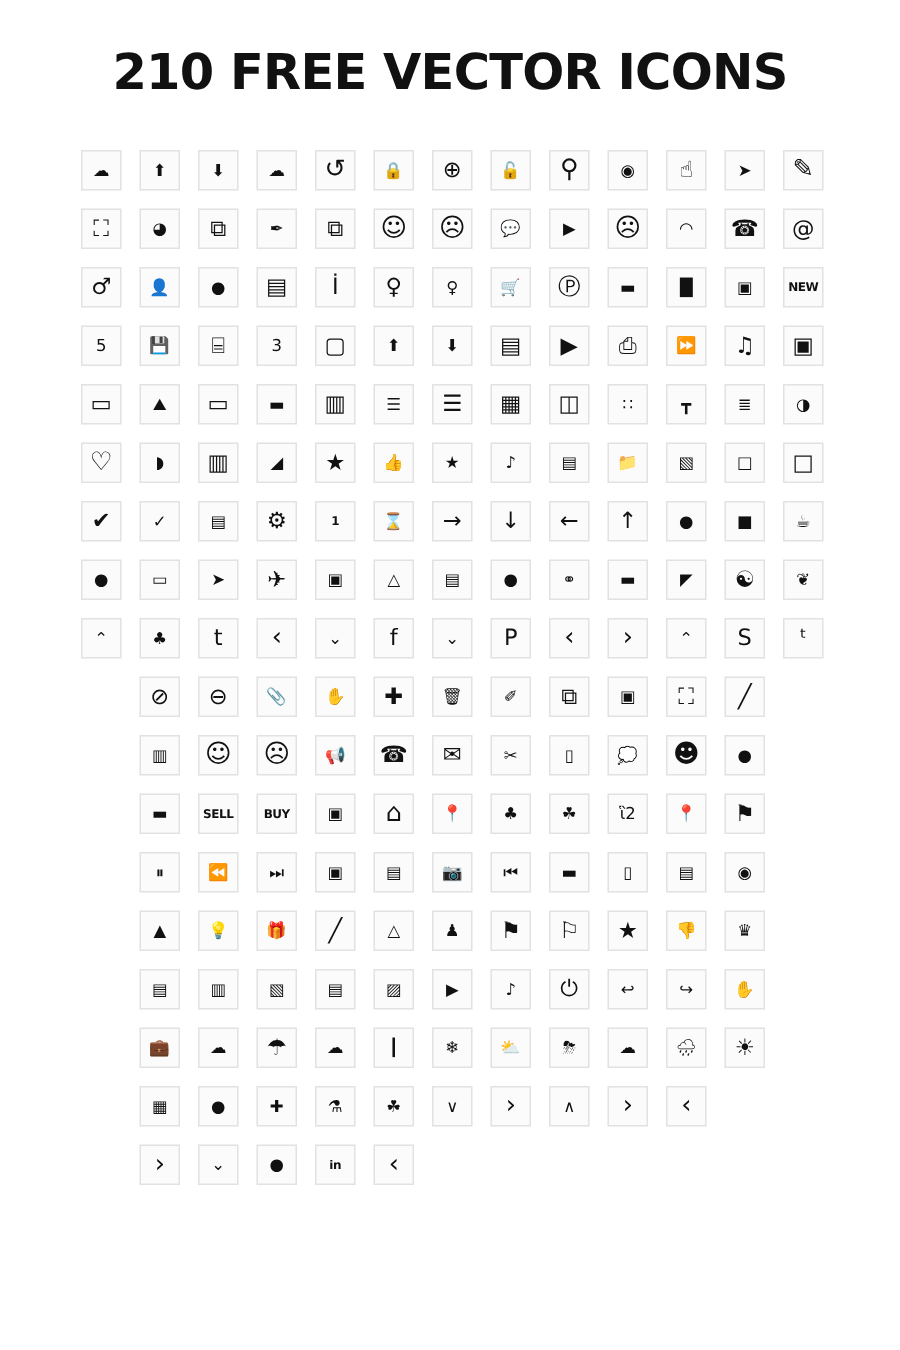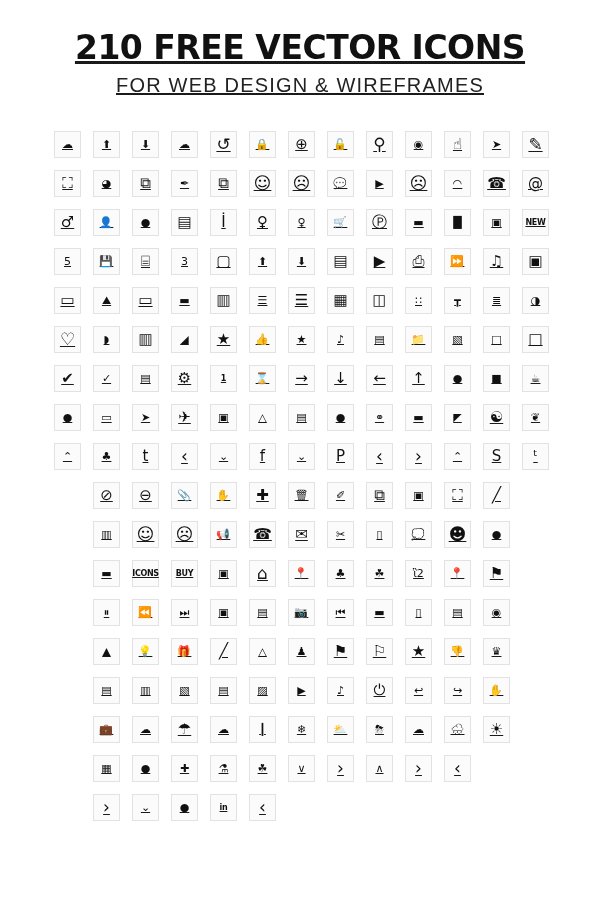--- a/index.html
+++ b/index.html
@@ -13,21 +13,20 @@
     font-family: "Liberation Sans", sans-serif;
     color: #1a1a1a;
     overflow: hidden;
   }
   .page {
     width: 600px;
     height: 900px;
     position: relative;
     background: #ffffff;
     box-sizing: border-box;
-    text-decoration: underline;
   }
   .header {
     padding-top: 30px;
     text-align: center;
   }
   .title {
     font-size: 33px;
     font-weight: bold;
     letter-spacing: -0.5px;
     margin: 0;
@@ -95,21 +94,20 @@
     font-size: 17px;
   }
 </style>
 </head>
 <body>
 
 <div class="page">
 
   <div class="header">
     <h1 class="title">210 FREE VECTOR ICONS</h1>
-    <h2 class="subtitle">FOR WEB DESIGN &amp; WIREFRAMES</h2>
   </div>
 
   <div class="grid-wrap" id="icon-grid">
       <div class="icon-row">
         <div class="icon-cell">
           <div class="icon-box">
             <span class="glyph small">☁</span>
           </div>
         </div>
         <div class="icon-cell">
@@ -839,21 +837,21 @@
         <div class="icon-cell">
           <div class="icon-box empty"></div>
         </div>
         <div class="icon-cell">
           <div class="icon-box">
             <span class="glyph small">▬</span>
           </div>
         </div>
         <div class="icon-cell">
           <div class="icon-box">
-            <span class="glyph tiny">ICONS</span>
+            <span class="glyph tiny">SELL</span>
           </div>
         </div>
         <div class="icon-cell">
           <div class="icon-box">
             <span class="glyph tiny">BUY</span>
           </div>
         </div>
         <div class="icon-cell">
           <div class="icon-box">
             <span class="glyph small">▣</span>

